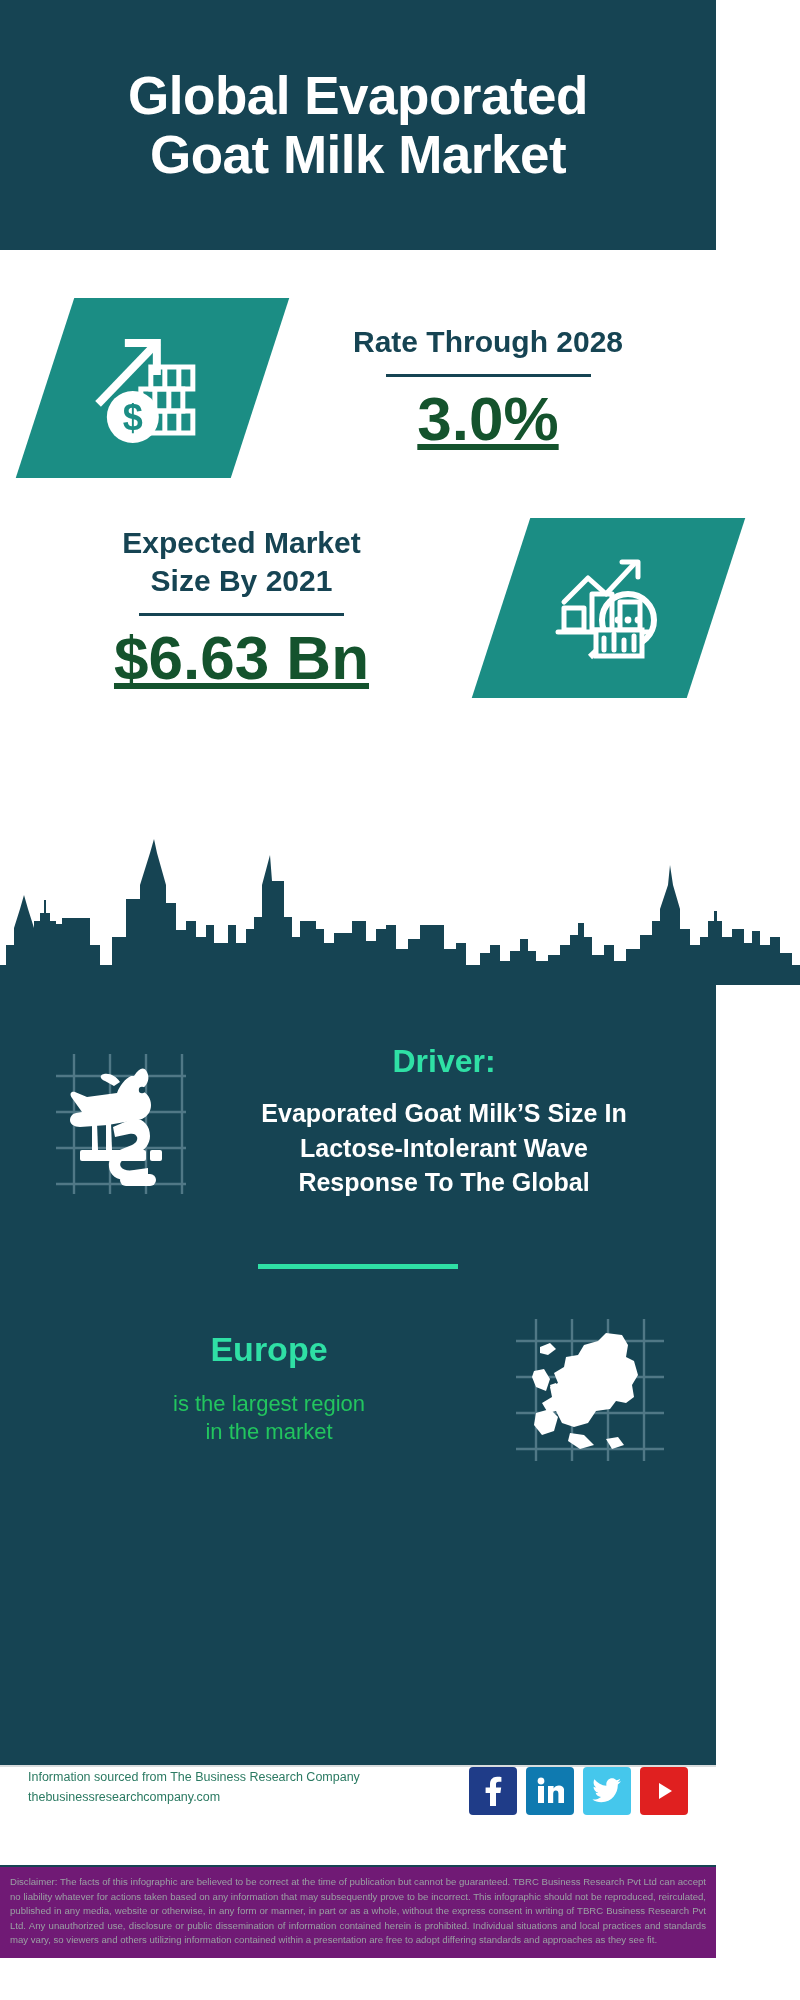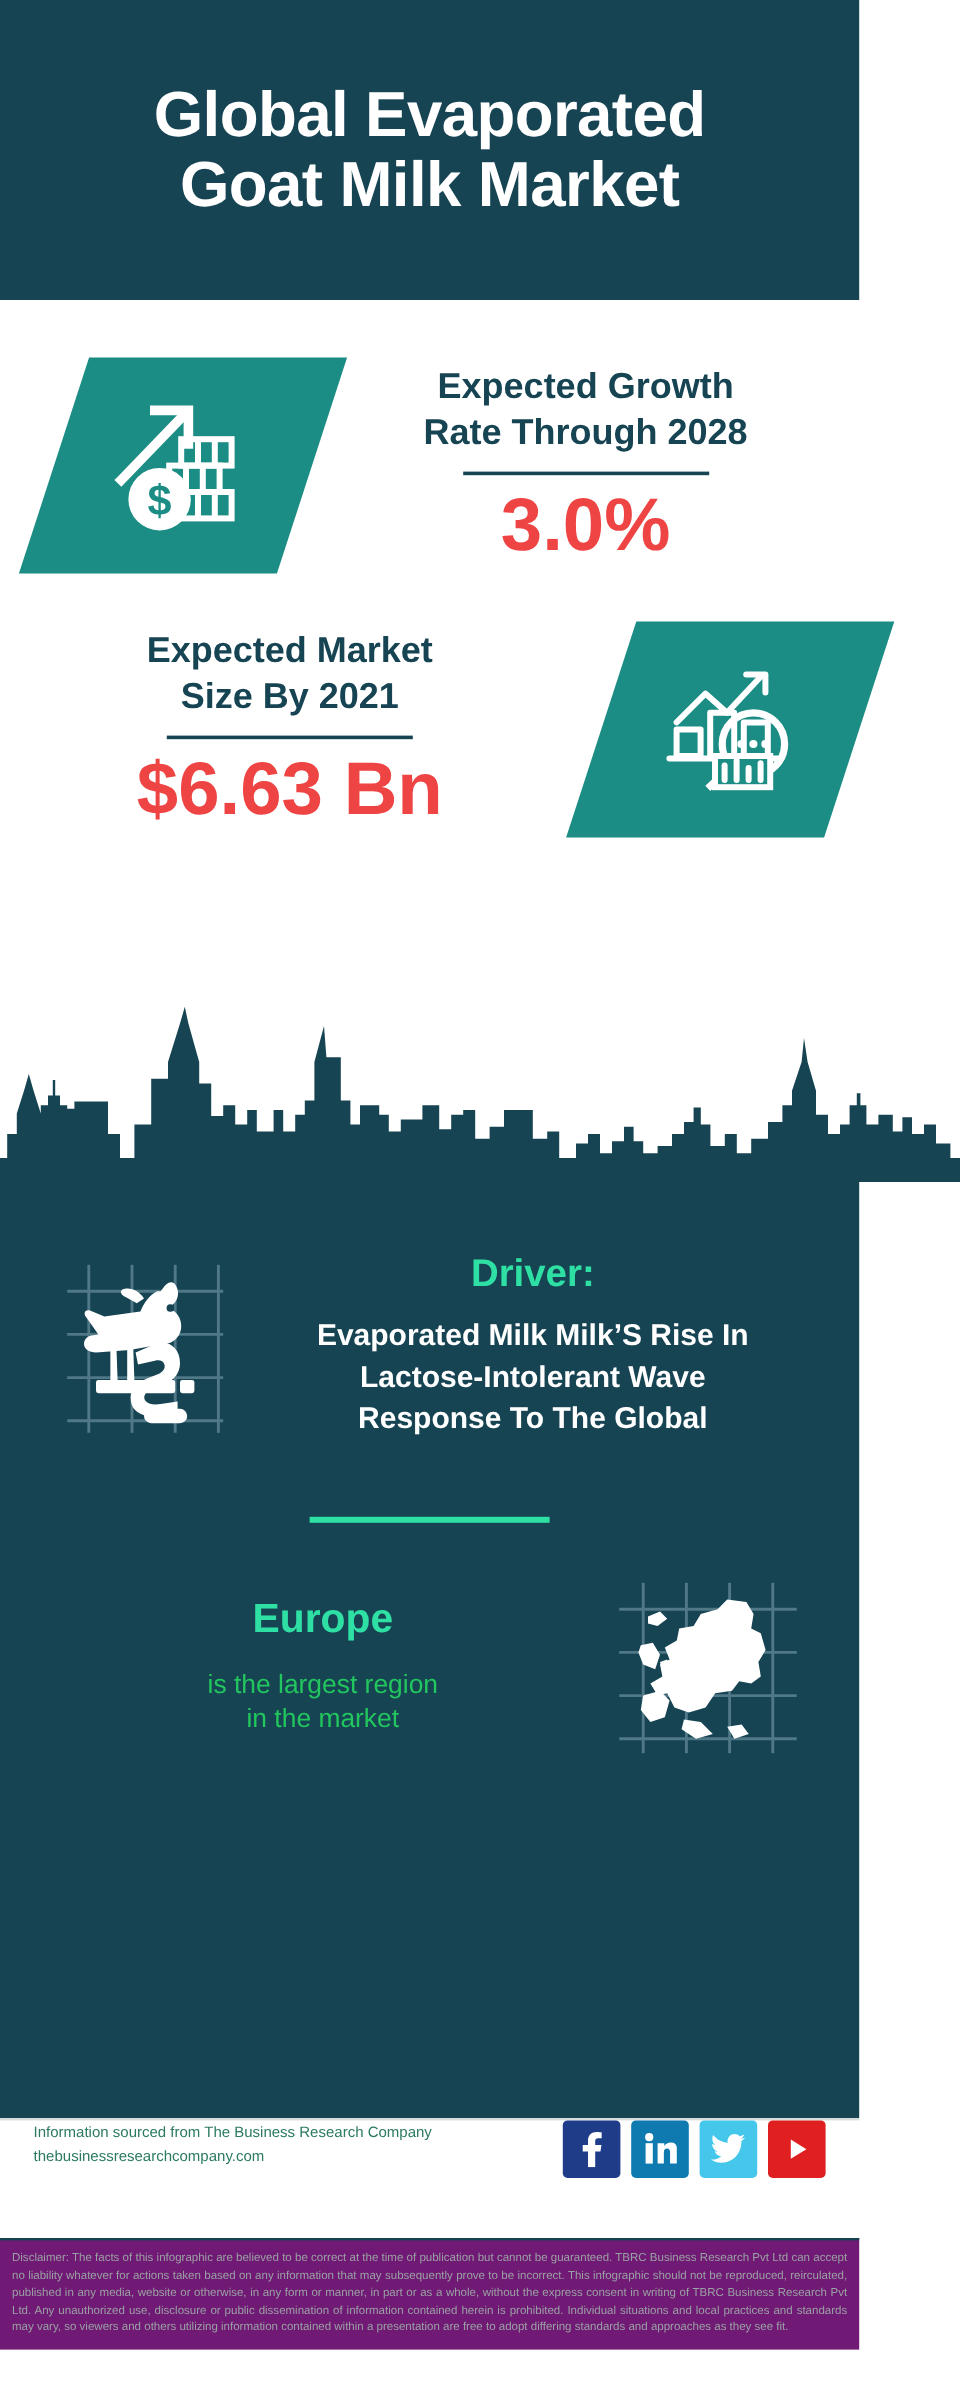--- a/index.html
+++ b/index.html
@@ -56,24 +56,25 @@
     font-size:30px;
     font-weight:bold;
     line-height:1.28;
   }
   .rule {
     width:205px; height:3px;
     background:#164453;
     margin:13px auto 8px auto;
   }
   .stat-value {
-    color:#ef4444;
+    color:#14532d;
     font-size:62px;
     font-weight:bold;
     line-height:1.1;
+    text-decoration:underline;
   }
 
   
   .skyline-wrap { position:relative; height:0; }
   .skyline {
     position:absolute; left:0; bottom:0; width:800px; height:160px;
     display:block;
   }
 
   
@@ -186,21 +187,20 @@
               <line x1="72" y1="82" x2="72" y2="104"></line>
               <line x1="86" y1="82" x2="86" y2="104"></line>
             </g>
             <circle cx="40" cy="88" r="26" fill="#ffffff"></circle>
             <text x="40" y="101" font-family="Liberation Sans, sans-serif" font-size="36" font-weight="bold" fill="#1b8d84" text-anchor="middle">$</text>
           </svg>
         </span>
       </div>
       <div class="stat-text">
         <div class="stat-label">
-          <div>Expected Growth</div>
           <div>Rate Through 2028</div>
         </div>
         <div class="rule"></div>
         <div class="stat-value">3.0%</div>
       </div>
     </div>
 
     <div class="stat-row row2">
       <div class="stat-text">
         <div class="stat-label">
@@ -273,21 +273,21 @@
             <path d="M88 72 c10 1 16 8 16 18 c0 8 -5 14 -12 17 l-12 5 c-5 2 -7 6 -5 9 c2 3 7 4 13 3 l14 -2 l0 10 l-18 2 c-12 1 -20 -4 -21 -13 c-1 -8 4 -14 13 -18 l10 -4 c4 -2 6 -5 5 -8 c-1 -3 -4 -4 -8 -3 l-14 3 l-2 -10 Z"></path>
             <rect x="34" y="104" width="66" height="11" rx="2"></rect>
             <rect x="104" y="104" width="12" height="11" rx="2"></rect>
             <rect x="74" y="128" width="36" height="12" rx="6"></rect>
           </g>
         </svg>
       </div>
       <div class="driver-text">
         <div class="driver-heading">Driver:</div>
         <div class="driver-body">
-          <div>Evaporated Milk Milk’S Rise In</div>
+          <div>Evaporated Goat Milk’S Size In</div>
           <div>Lactose-Intolerant Wave</div>
           <div>Response To The Global</div>
         </div>
       </div>
     </div>
 
     <div class="mid-divider"></div>
 
     <div class="region-row">
       <div class="region-text">

